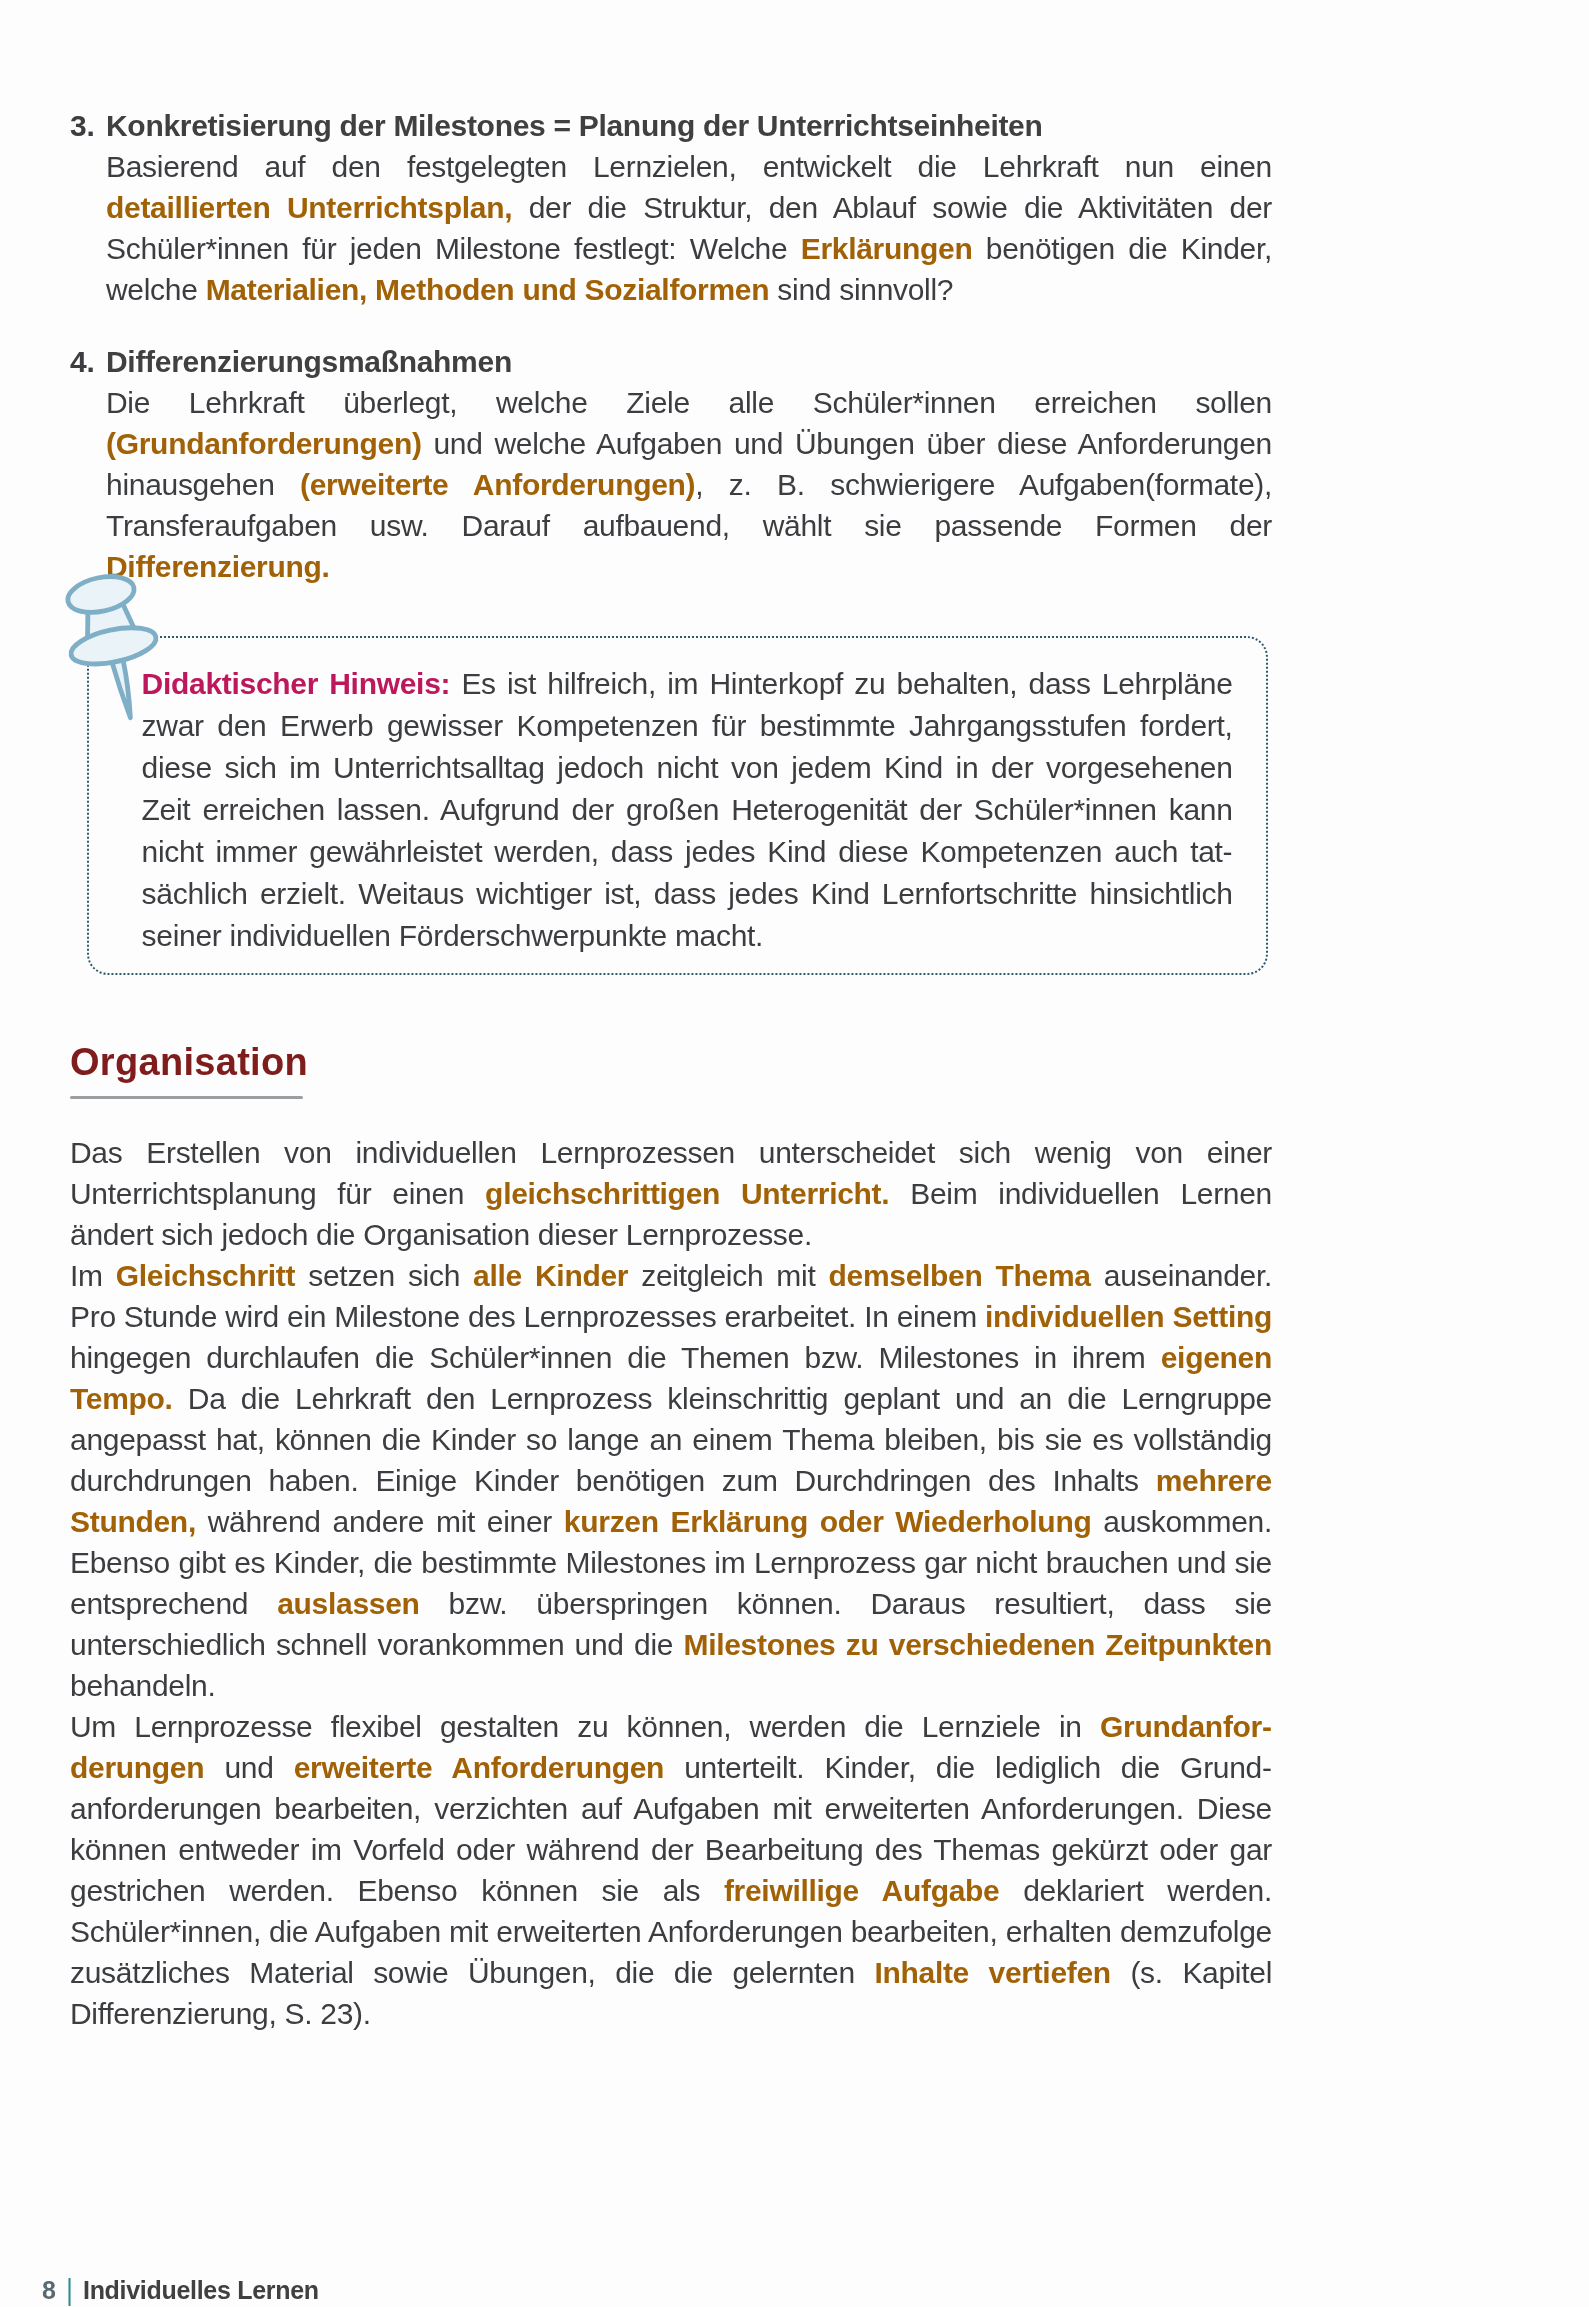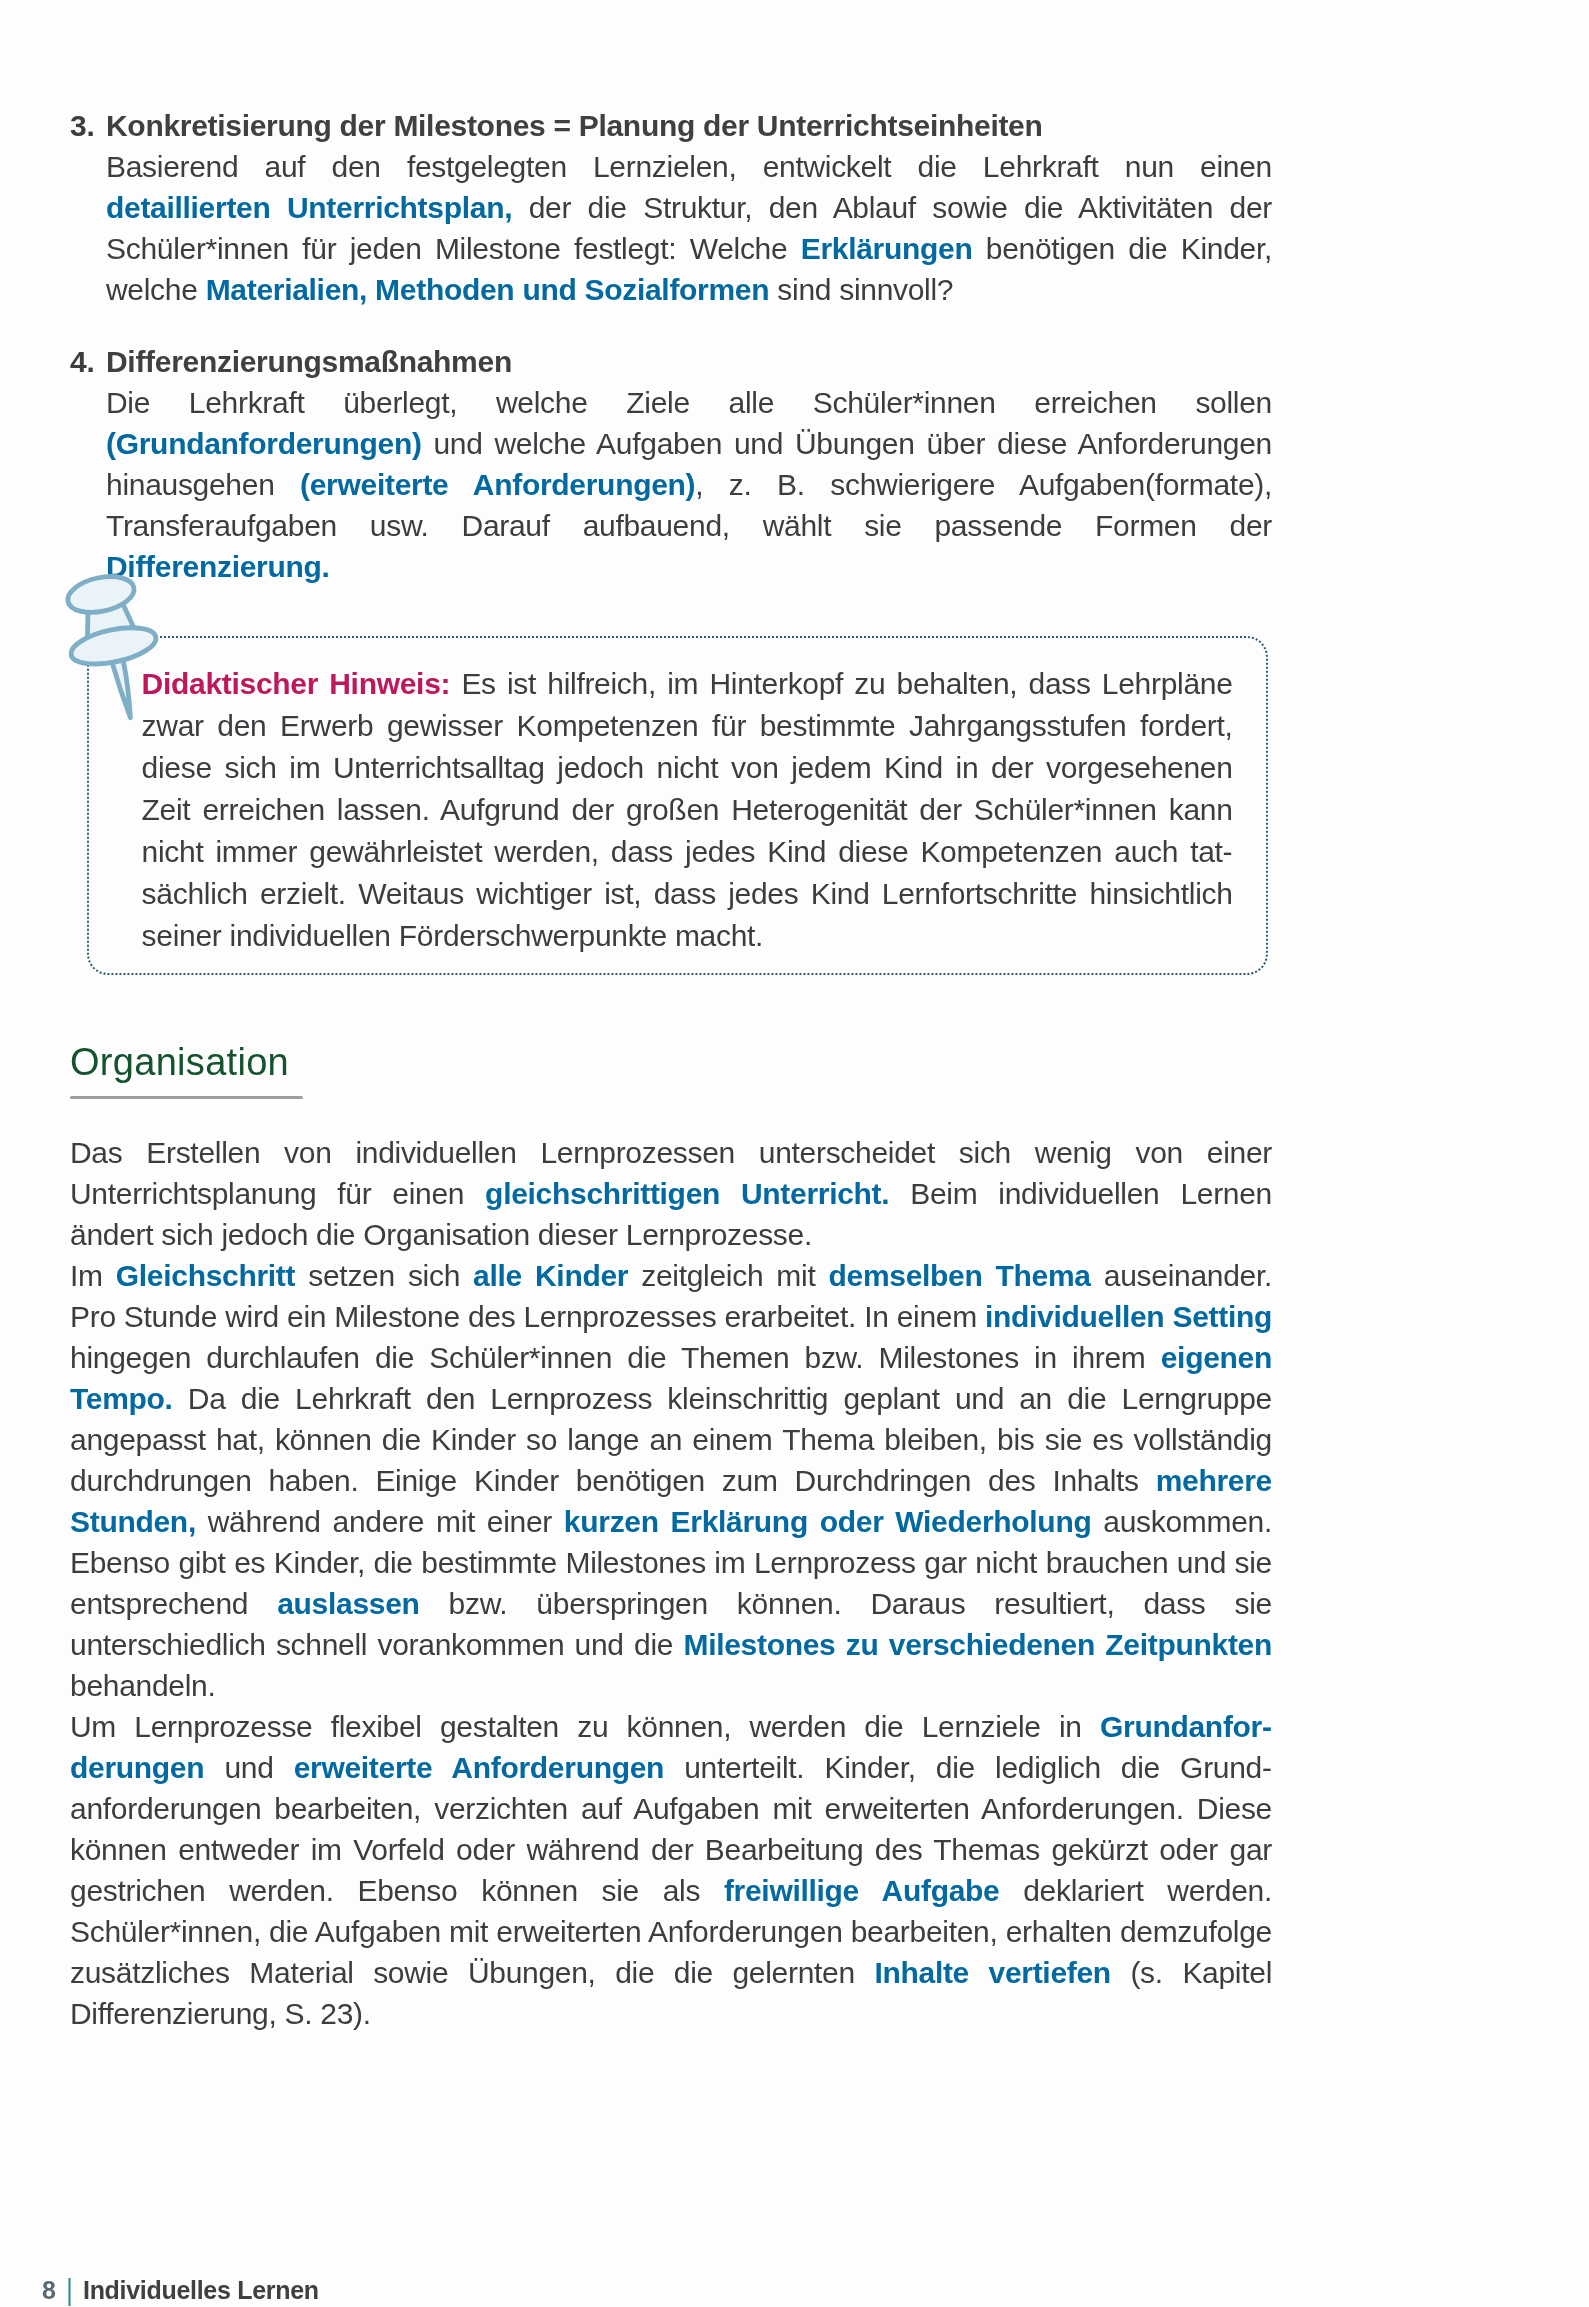--- a/index.html
+++ b/index.html
@@ -2,21 +2,21 @@
 <html lang="de" style="font-size:10.6px"><head>
 <meta charset="utf-8">
 <style>
   html,body{margin:0;padding:0;}
   body{
     width:1590px;height:2307px;position:relative;
     background:#fdfdfd;color:#3b3d40;
     font-family:"Liberation Sans",sans-serif;
     font-size:30px;line-height:41px;letter-spacing:-0.3px;
   }
-  b{font-weight:bold;color:#0369a1;}
+  b{font-weight:bold;color:#a16207;}
   .content{position:absolute;left:70px;top:105px;width:1202px;}
 
   
   .list-item{display:flex;margin-bottom:30.5px;}
   .num{width:36px;flex:0 0 36px;font-weight:bold;}
   .item-main{flex:1;}
   .item-title{font-weight:bold;color:#404040;}
   .item-body{text-align:justify;hyphens:manual;}
 
   
@@ -27,21 +27,21 @@
     padding:25px 33px 16px 53px;
     line-height:42px;
   }
   .hint-text{text-align:justify;hyphens:manual;}
   .hint-label{font-weight:bold;color:#be185d;}
   .pin{position:absolute;left:-32px;top:-66px;width:109px;height:161px;}
 
   
   .section-heading{
     margin:65px 0 0 0;font-size:38px;line-height:44px;
-    font-weight:normal;color:#14532d;letter-spacing:0.3px;
+    font-weight:bold;color:#7f1d1d;letter-spacing:0.3px;
   }
   .heading-underline{width:233px;height:3.3px;background:#9b9ea0;border-radius:2px;margin-top:12px;}
   .body-block{margin-top:33px;}
   .para{text-align:justify;hyphens:manual;}
 
   
   .footer{
     position:absolute;left:42px;top:2275px;
     font-size:25px;line-height:30.5px;font-weight:bold;letter-spacing:-0.3px;
     display:flex;align-items:baseline;gap:10.6px;

